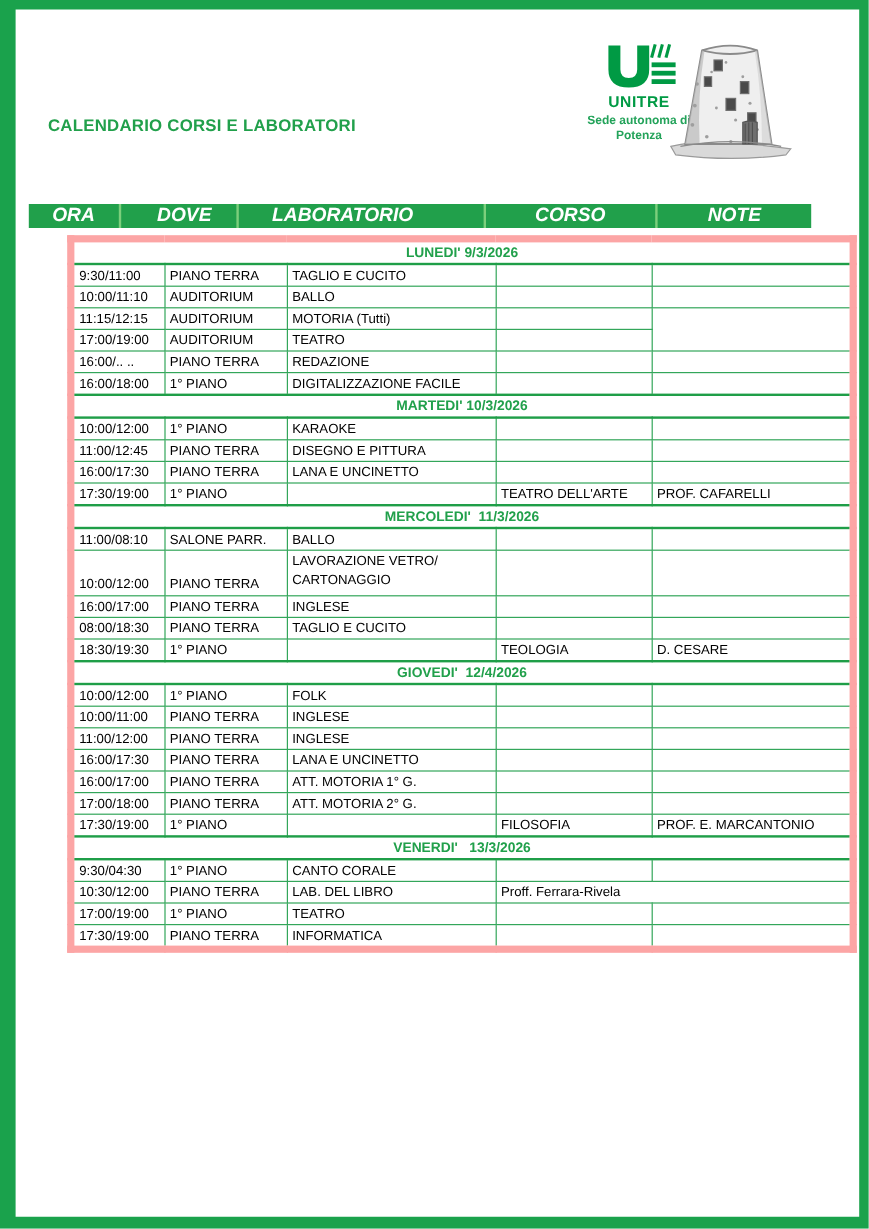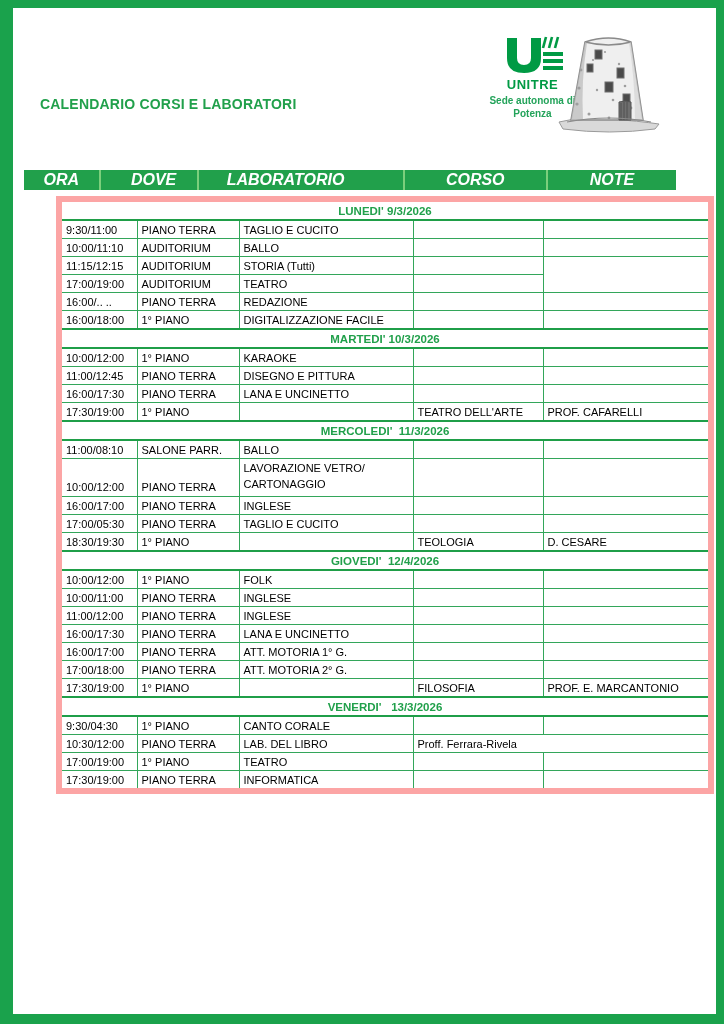--- a/index.html
+++ b/index.html
@@ -206,21 +206,21 @@
         <tr>
           <td class="col-ora">10:00/11:10</td>
           <td class="col-dove">AUDITORIUM</td>
           <td class="col-lab">BALLO</td>
           <td class="col-corso"></td>
           <td class="col-note"></td>
         </tr>
         <tr>
           <td class="col-ora">11:15/12:15</td>
           <td class="col-dove">AUDITORIUM</td>
-          <td class="col-lab">STORIA (Tutti)</td>
+          <td class="col-lab">MOTORIA (Tutti)</td>
           <td class="col-corso"></td>
           <td class="col-note" rowspan="2"></td>
         </tr>
         <tr>
           <td class="col-ora">17:00/19:00</td>
           <td class="col-dove">AUDITORIUM</td>
           <td class="col-lab">TEATRO</td>
           <td class="col-corso"></td>
         </tr>
         <tr>
@@ -287,21 +287,21 @@
           <td class="col-note"></td>
         </tr>
         <tr>
           <td class="col-ora">16:00/17:00</td>
           <td class="col-dove">PIANO TERRA</td>
           <td class="col-lab">INGLESE</td>
           <td class="col-corso"></td>
           <td class="col-note"></td>
         </tr>
         <tr>
-          <td class="col-ora">17:00/05:30</td>
+          <td class="col-ora">08:00/18:30</td>
           <td class="col-dove">PIANO TERRA</td>
           <td class="col-lab">TAGLIO E CUCITO</td>
           <td class="col-corso"></td>
           <td class="col-note"></td>
         </tr>
         <tr>
           <td class="col-ora">18:30/19:30</td>
           <td class="col-dove">1° PIANO</td>
           <td class="col-lab"></td>
           <td class="col-corso">TEOLOGIA</td>

